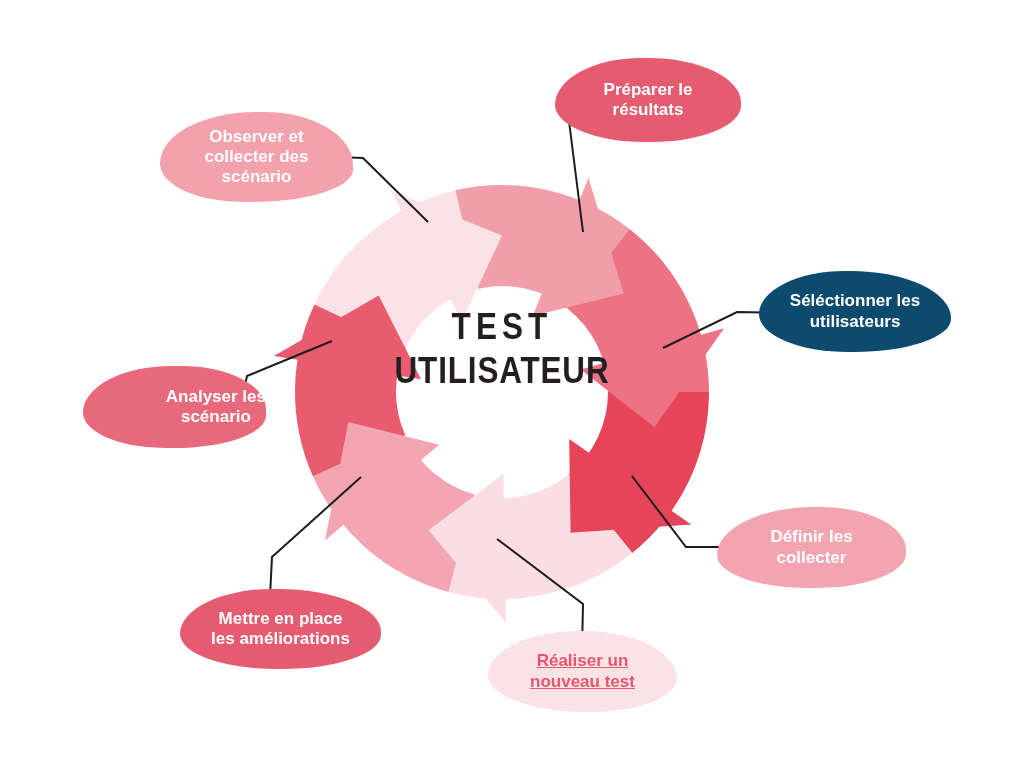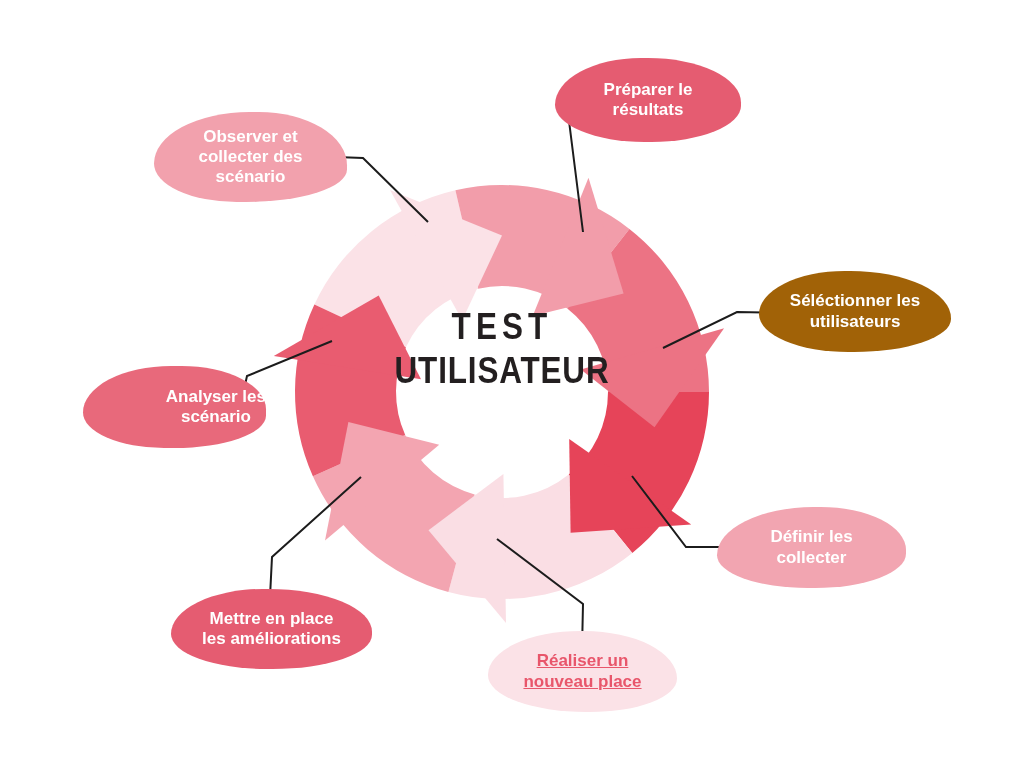--- a/index.html
+++ b/index.html
@@ -20,26 +20,26 @@
   .center-title .t-line1 { display: block; font-size: 37px; letter-spacing: 6px; }
   .center-title .t-line2 { display: block; font-size: 37px; letter-spacing: 1px; }
 
   
   .bubble {
     position: absolute; display: flex; align-items: center; justify-content: center;
     text-align: center; font-weight: 700; font-size: 17px; line-height: 1.18;
   }
   .bubble .bubble-text span { display: block; }
 
-  .b-observer     { left: 154px; top: 112px; width: 193px; height: 90px; border-radius: 52% 48% 55% 45% / 60% 62% 38% 45%; }
+  .b-observer     { left: 160px; top: 112px; width: 193px; height: 90px; border-radius: 52% 48% 55% 45% / 60% 62% 38% 45%; }
   .b-preparer     { left: 555px; top:  58px; width: 186px; height: 84px; border-radius: 48% 52% 50% 50% / 58% 55% 45% 46%; align-items: center; }
   .b-selectionner { left: 759px; top: 271px; width: 192px; height: 81px; border-radius: 46% 54% 52% 48% / 55% 60% 42% 48%; }
   .b-definir      { left: 717px; top: 507px; width: 189px; height: 81px; border-radius: 53% 47% 50% 50% / 62% 55% 44% 42%; }
   .b-realiser     { left: 488px; top: 631px; width: 189px; height: 81px; border-radius: 50% 50% 47% 53% / 55% 60% 42% 46%; }
-  .b-mettre       { left: 171px; top: 589px; width: 201px; height: 80px; border-radius: 47% 53% 51% 49% / 58% 55% 44% 45%; }
+  .b-mettre       { left: 180px; top: 589px; width: 201px; height: 80px; border-radius: 47% 53% 51% 49% / 58% 55% 44% 45%; }
   .b-analyser     { left:  83px; top: 366px; width: 183px; height: 82px; border-radius: 51% 49% 53% 47% / 60% 56% 42% 46%; justify-content: flex-end; }
 </style>
 </head>
 <body>
 
 <div class="stage">
 
   <svg class="diagram-svg" viewBox="0 0 1024 768" xmlns="http://www.w3.org/2000/svg">
     <g id="tails-layer">
         <path d="M 314.4 304.5 A 207 207 0 0 1 455.4 190.3 L 478.2 288.7 A 106 106 0 0 0 405.9 347.2 Z" fill="#FBE2E7"></path>
@@ -90,38 +90,38 @@
     </div>
   </div>
 
   <div class="bubble b-preparer" style="background: rgb(229, 92, 113); color: rgb(255, 255, 255);">
     <div class="bubble-text">
       <span>Préparer le</span>
       <span>résultats</span>
     </div>
   </div>
 
-  <div class="bubble b-selectionner" style="background: #a16207; color: rgb(255, 255, 255);">
+  <div class="bubble b-selectionner" style="background: #0c4a6e; color: rgb(255, 255, 255);">
     <div class="bubble-text">
       <span>Séléctionner les</span>
       <span>utilisateurs</span>
     </div>
   </div>
 
   <div class="bubble b-definir" style="background: rgb(242, 165, 177); color: rgb(255, 255, 255);">
     <div class="bubble-text">
       <span>Définir les</span>
       <span>collecter</span>
     </div>
   </div>
 
   <div class="bubble b-realiser" style="background: rgb(251, 226, 231); color: rgb(232, 86, 107); text-decoration: underline;">
     <div class="bubble-text">
       <span>Réaliser un</span>
-      <span>nouveau place</span>
+      <span>nouveau test</span>
     </div>
   </div>
 
   <div class="bubble b-mettre" style="background: rgb(229, 92, 113); color: rgb(255, 255, 255);">
     <div class="bubble-text">
       <span>Mettre en place</span>
       <span>les améliorations</span>
     </div>
   </div>
 

